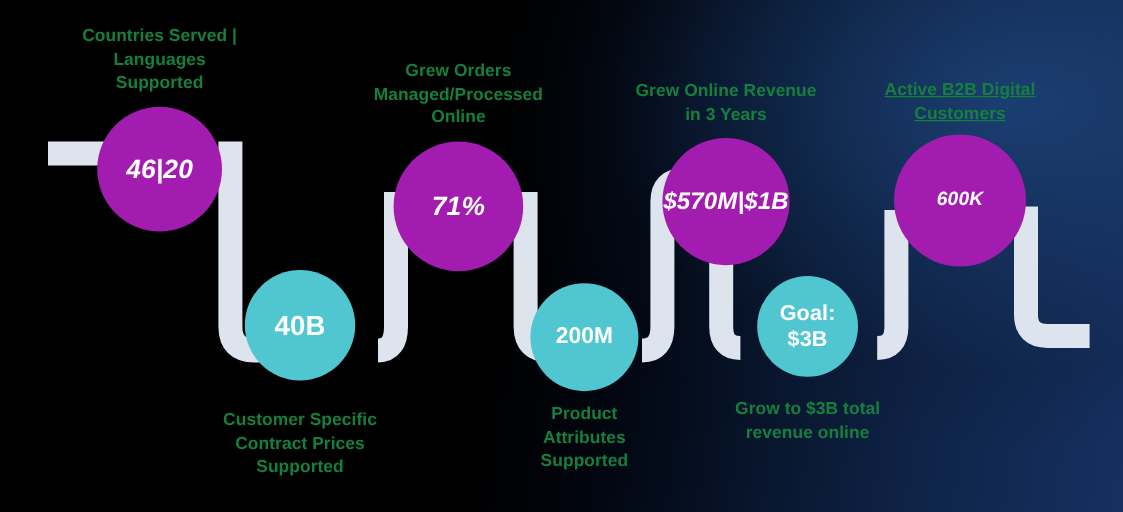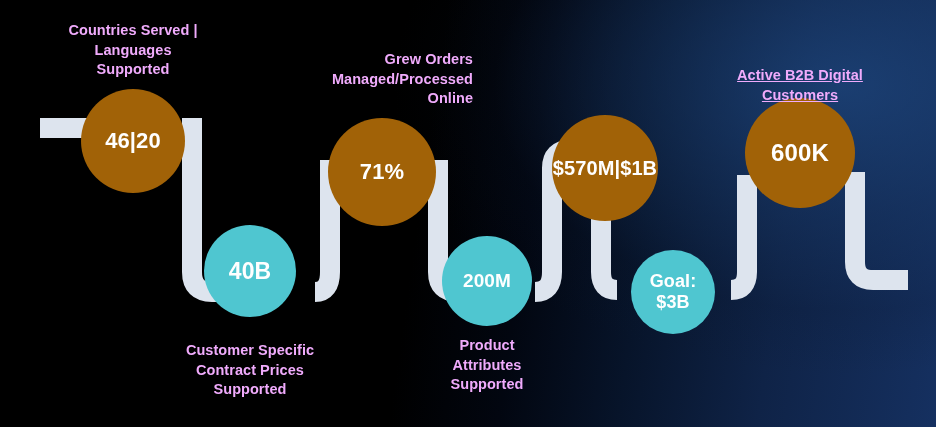--- a/index.html
+++ b/index.html
@@ -39,25 +39,25 @@
     display: flex;
     align-items: center;
     justify-content: center;
     text-align: center;
     color: #ffffff;
     font-weight: 700;
     line-height: 1.14;
     letter-spacing: 0.1px;
     white-space: pre-line;
   }
-  .node.dark { background: #a16207; }
+  .node.dark { background: #a21caf; font-style: italic; }
   .node.light { background: #4fc6d0; }
   .label {
     position: absolute;
-    color: #f0abfc;
+    color: #15803d;
     font-size: 14.5px;
     font-weight: 700;
     line-height: 1.36;
     text-align: center;
     white-space: pre-line;
     letter-spacing: 0.05px;
   }
 </style>
 </head>
 <body>
@@ -79,34 +79,38 @@
       <path d="M 855,172 L 855,262 Q 855,280 873,280 L 908,280"></path>
     </g>
   </svg>
 
   <div id="circle-layer">
       <div class="node dark" style="left: 81px; top: 89px; width: 104px; height: 104px; font-size: 22px;">46|20</div>
       <div class="node light" style="left: 204px; top: 225px; width: 92px; height: 92px; font-size: 23px;">40B</div>
       <div class="node dark" style="left: 328px; top: 118px; width: 108px; height: 108px; font-size: 22px; text-align: center;">71%</div>
       <div class="node light" style="left: 442px; top: 236px; width: 90px; height: 90px; font-size: 19px;">200M</div>
       <div class="node dark" style="left: 552px; top: 115px; width: 106px; height: 106px; font-size: 20px;">$570M|$1B</div>
-      <div class="node light" style="left: 631px; top: 250px; width: 84px; height: 84px; font-size: 18px;">Goal:
+      <div class="node light" style="left: 631px; top: 230px; width: 84px; height: 84px; font-size: 18px;">Goal:
 $3B</div>
-      <div class="node dark" style="left: 745px; top: 98px; width: 110px; height: 110px; font-size: 24px;">600K</div>
+      <div class="node dark" style="left: 745px; top: 112px; width: 110px; height: 110px; font-size: 16px;">600K</div>
     </div>
   <div id="label-layer">
       <div class="label" style="width: 210px; left: 28px; top: 21px;">Countries Served |
 Languages
 Supported</div>
       <div class="label" style="width: 210px; left: 145px; top: 341px;">Customer Specific
 Contract Prices
 Supported</div>
-      <div class="label" style="width: 210px; left: 263px; top: 50px; text-align: right;">Grew Orders
+      <div class="label" style="width: 210px; left: 277px; top: 50px;">Grew Orders
 Managed/Processed
 Online</div>
       <div class="label" style="width: 210px; left: 382px; top: 336px;">Product
 Attributes
 Supported</div>
+      <div class="label" style="width: 210px; left: 500px; top: 67px;">Grew Online Revenue
+in 3 Years</div>
+      <div class="label" style="width: 210px; left: 568px; top: 332px;">Grow to $3B total
+revenue online</div>
       <div class="label" style="width: 210px; left: 695px; top: 66px; text-decoration: underline;">Active B2B Digital
 Customers</div>
     </div>
 
 </div>
 
 </body></html>

